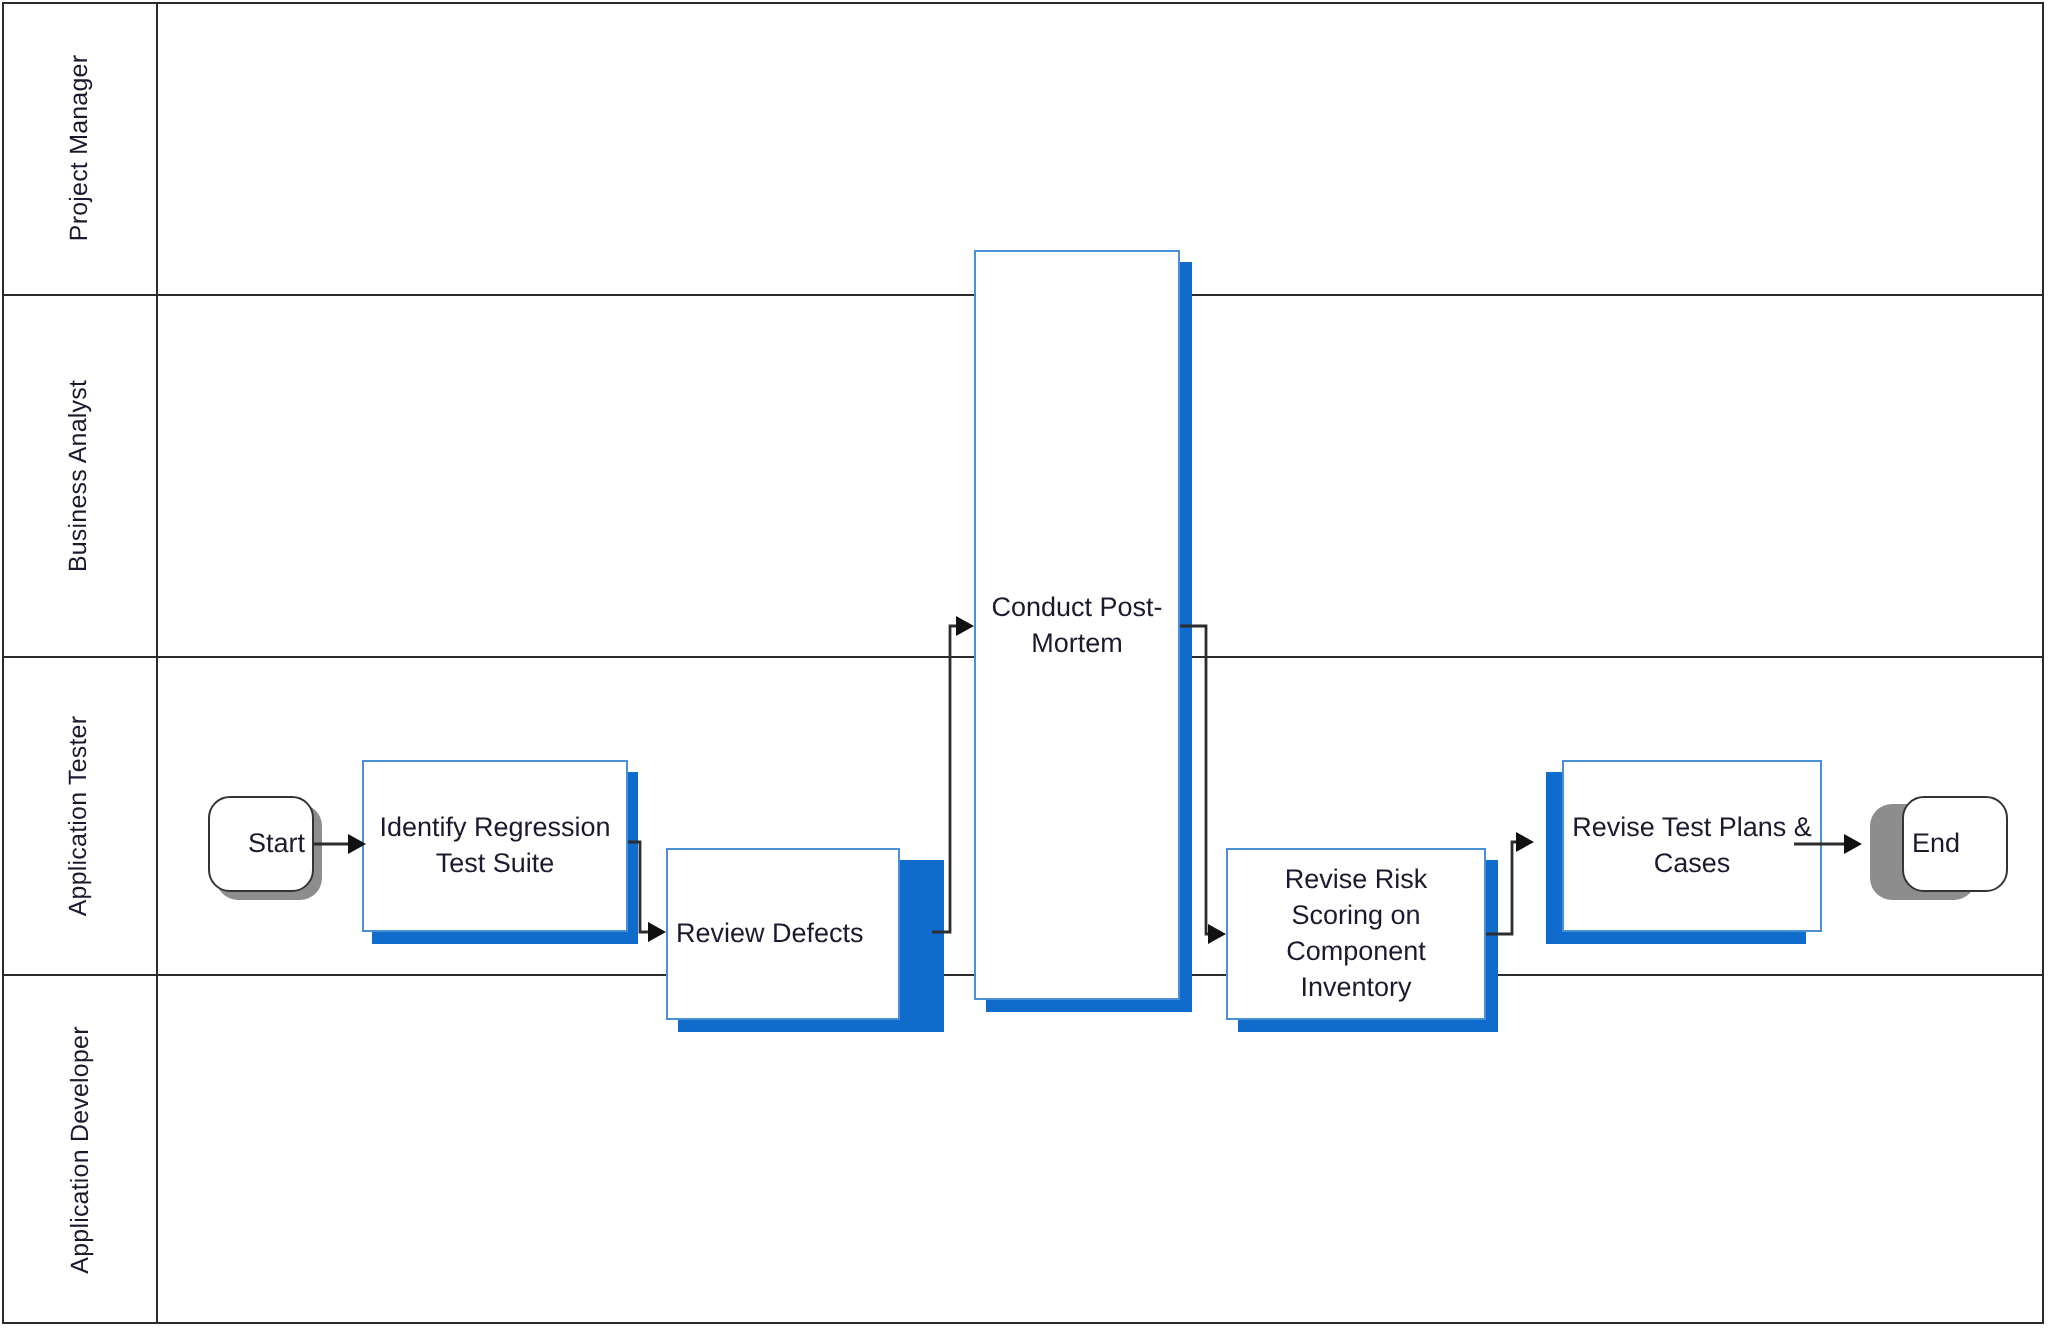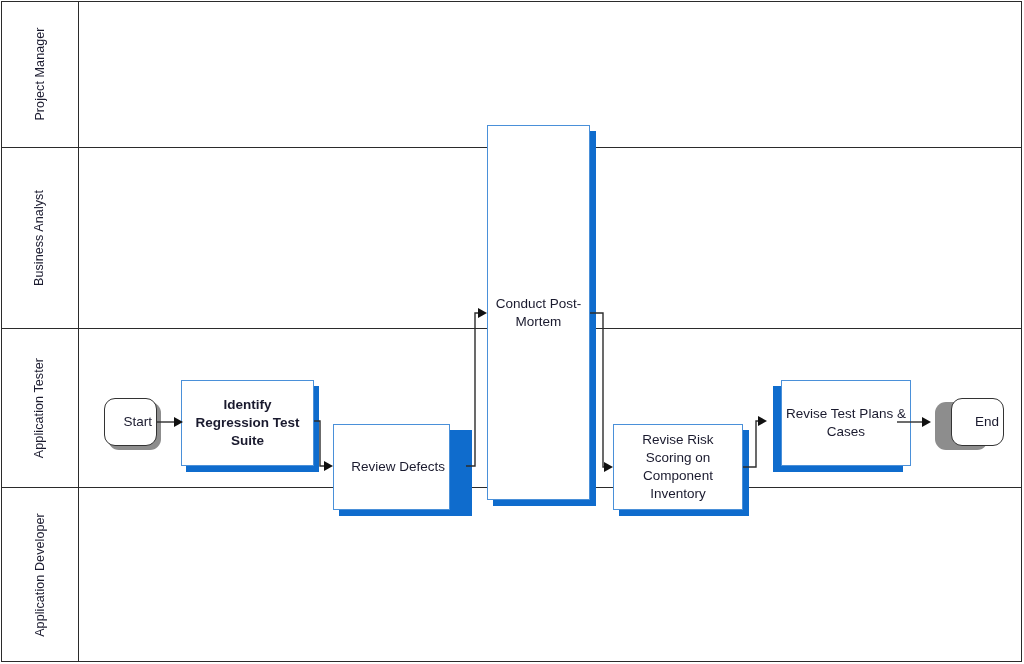--- a/index.html
+++ b/index.html
@@ -56,21 +56,21 @@
     color:#1a1a2e;
     letter-spacing:0.1px;
   }
 
   
   .node{
     position:absolute;
     box-sizing:border-box;
     display:flex;
     align-items:center;
-    justify-content:flex-end;
+    justify-content:flex-start;
     text-align:center;
     font-size:13.5px;
     line-height:1.32;
     color:#1a1a2e;
   }
   .proc{
     background:#ffffff;
     border:1.6px solid #4a90d9;
     z-index:6;
   }
@@ -139,21 +139,21 @@
   <div class="proc-shadow" style="left:339px;top:430px;width:133px;height:86px;"></div>
   <div class="proc-shadow" style="left:493px;top:131px;width:103px;height:375px;"></div>
   <div class="proc-shadow" style="left:619px;top:430px;width:130px;height:86px;"></div>
   <div class="proc-shadow" style="left:773px;top:386px;width:130px;height:86px;"></div>
   <div class="term-shadow" style="left:935px;top:402px;width:53px;height:48px;"></div>
 
   <div class="node terminator" style="left:104px;top:398px;width:53px;height:48px;padding-left:15px;">
     <span class="txt">Start</span>
   </div>
 
-  <div class="node proc" style="left:181px;top:380px;width:133px;height:86px;font-weight:bold;">
+  <div class="node proc" style="left:181px;top:380px;width:133px;height:86px;">
     <span class="txt">Identify Regression Test Suite</span>
   </div>
 
   <div class="node proc" style="left:333px;top:424px;width:117px;height:86px;">
     <span class="txt">Review Defects</span>
   </div>
 
   <div class="node proc" style="left:487px;top:125px;width:103px;height:375px;">
     <span class="txt">Conduct Post-Mortem</span>
   </div>

